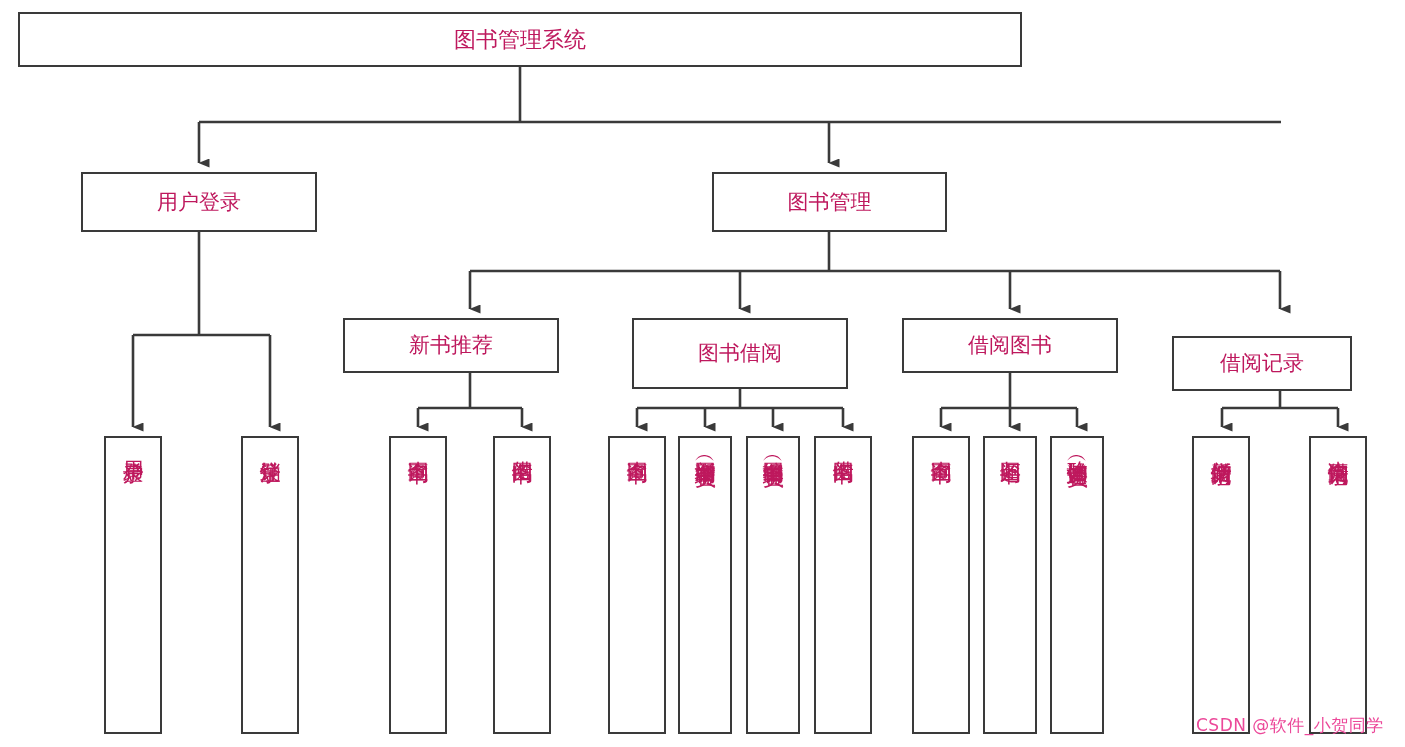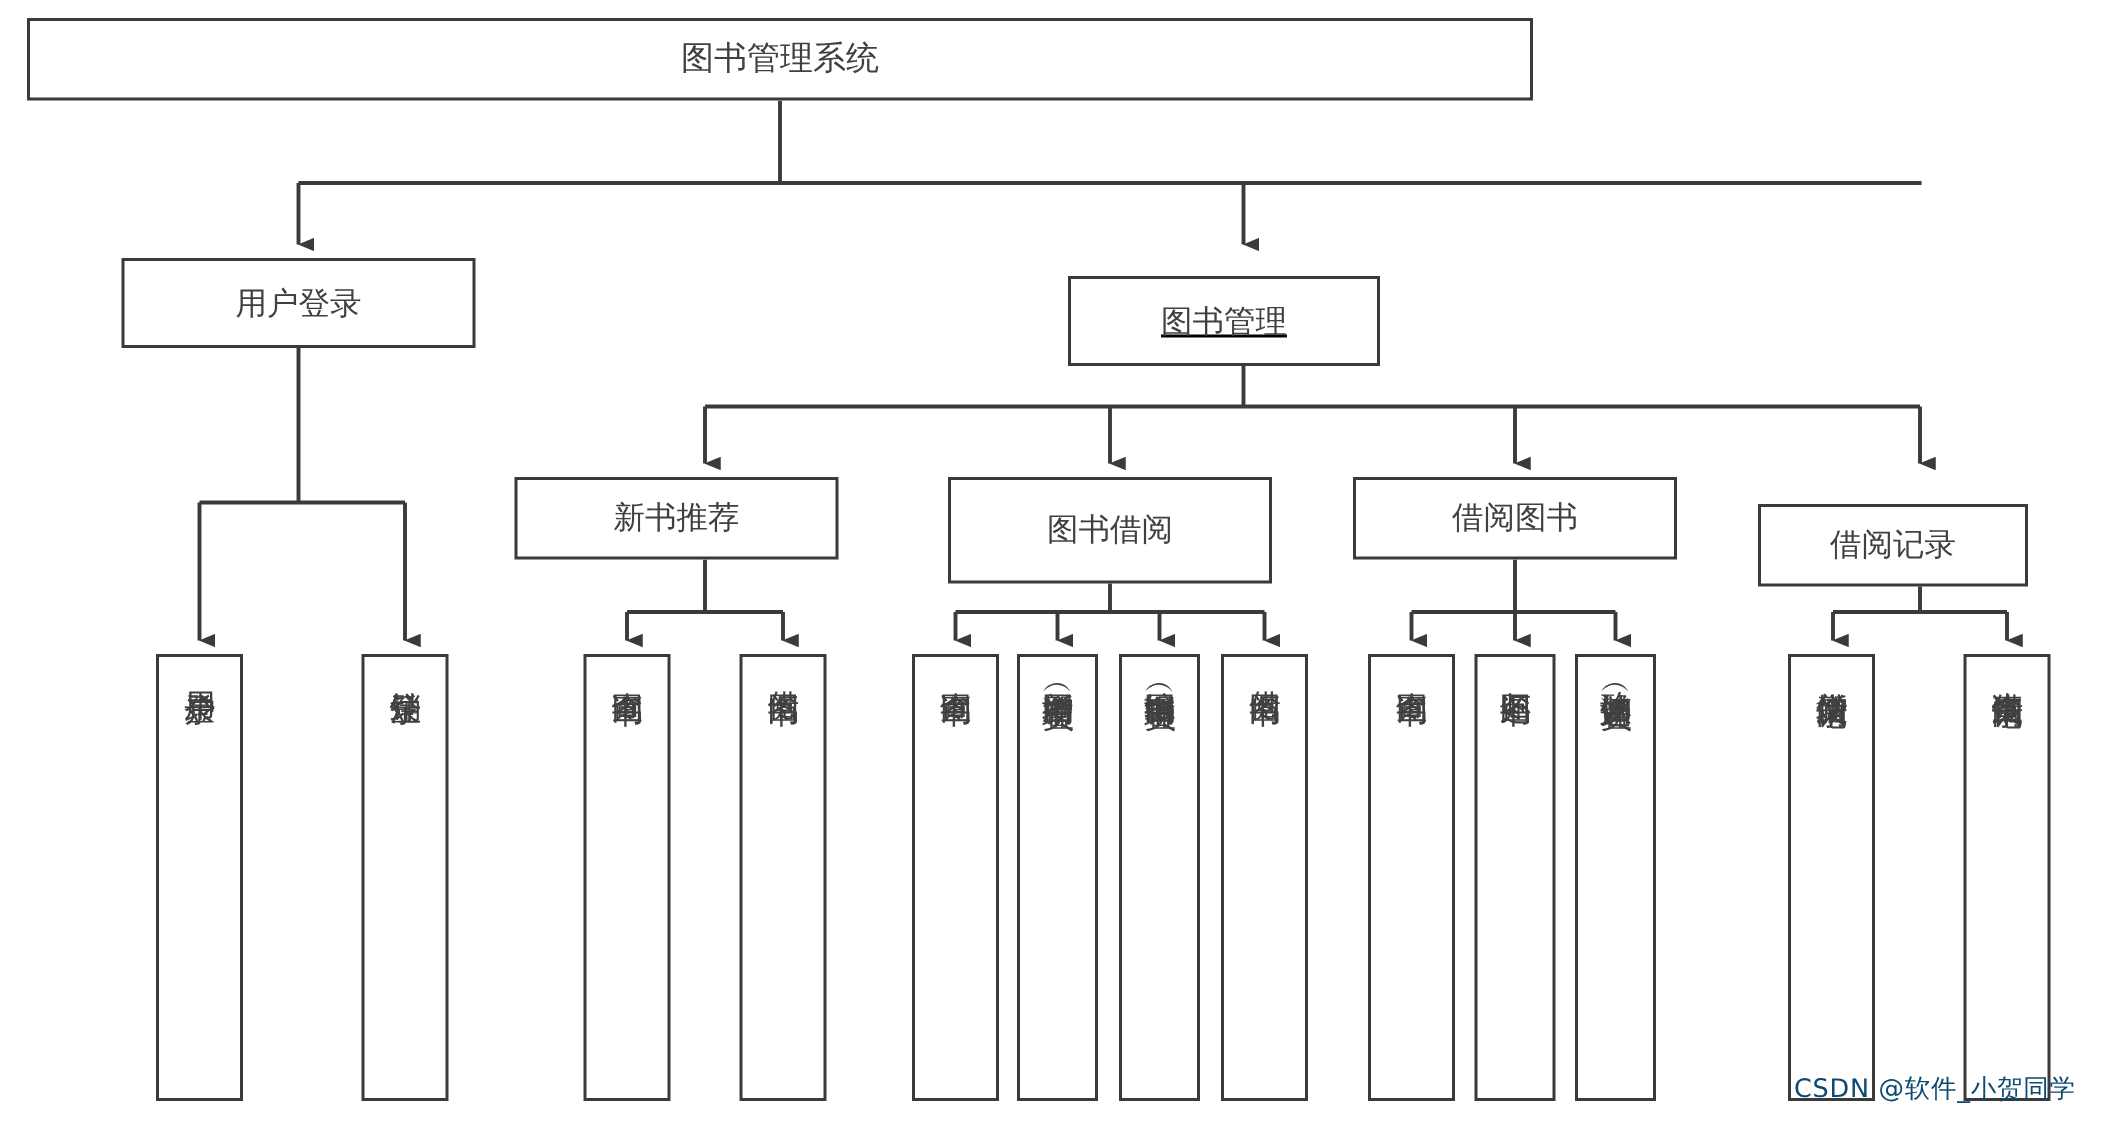--- a/index.html
+++ b/index.html
@@ -31,21 +31,21 @@
     position: absolute;
     box-sizing: border-box;
     background: #ffffff;
     border: 2px solid #3a3a3a;
     display: flex;
     align-items: center;
     justify-content: center;
     overflow: hidden;
   }
   .node-label {
-    color: #404040;
+    color: #be185d;
     font-family: "DejaVu Sans", "Liberation Sans", sans-serif;
     line-height: 1.08;
     text-align: center;
     white-space: nowrap;
   }
   .node-box.horizontal .node-label {
     writing-mode: horizontal-tb;
     font-size: 21px;
   }
   .node-box.vertical {
@@ -55,21 +55,21 @@
   }
   .node-box.vertical .node-label {
     writing-mode: vertical-rl;
     text-orientation: upright;
     font-size: 21px;
     letter-spacing: 1px;
   }
   .node-box.root .node-label { font-size: 22px; }
   .watermark {
     position: absolute;
-    color: #0c4a6e;
+    color: #ec4899;
     font-size: 17px;
     font-family: "DejaVu Sans", "Liberation Sans", sans-serif;
     white-space: nowrap;
     pointer-events: none;
     letter-spacing: 0.5px;
   }
 </style>
 </head>
 <body>
 
@@ -138,21 +138,21 @@
   </svg>
 
   <div class="node-box horizontal root" style="left:18px; top:12px; width:1004px; height:55px;">
     <span class="node-label">图书管理系统</span>
   </div>
 
   <div class="node-box horizontal" style="left:81px; top:172px; width:236px; height:60px;">
     <span class="node-label">用户登录</span>
   </div>
 
-  <div class="node-box horizontal" style="left:712px; top:184px; width:208px; height:60px;text-decoration:underline;">
+  <div class="node-box horizontal" style="left:712px; top:172px; width:235px; height:60px;">
     <span class="node-label">图书管理</span>
   </div>
 
   <div class="node-box horizontal" style="left:343px; top:318px; width:216px; height:55px;">
     <span class="node-label">新书推荐</span>
   </div>
 
   <div class="node-box horizontal" style="left:632px; top:318px; width:216px; height:71px;">
     <span class="node-label">图书借阅</span>
   </div>

